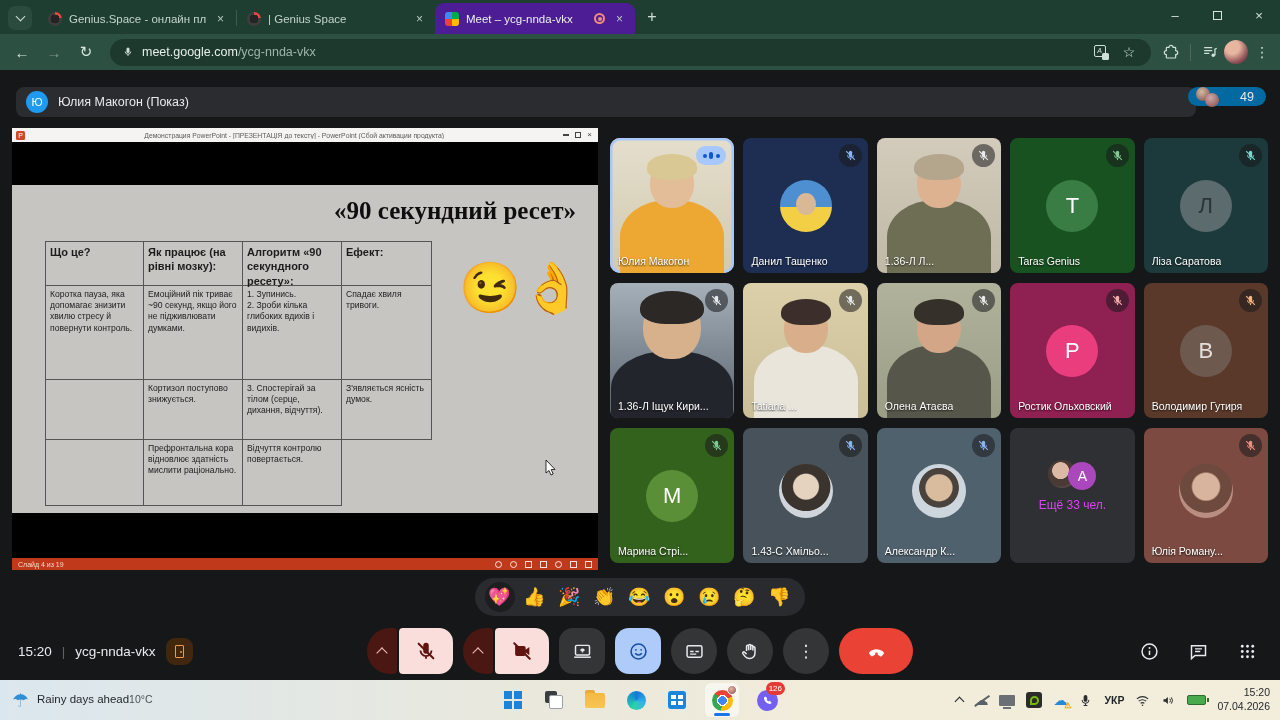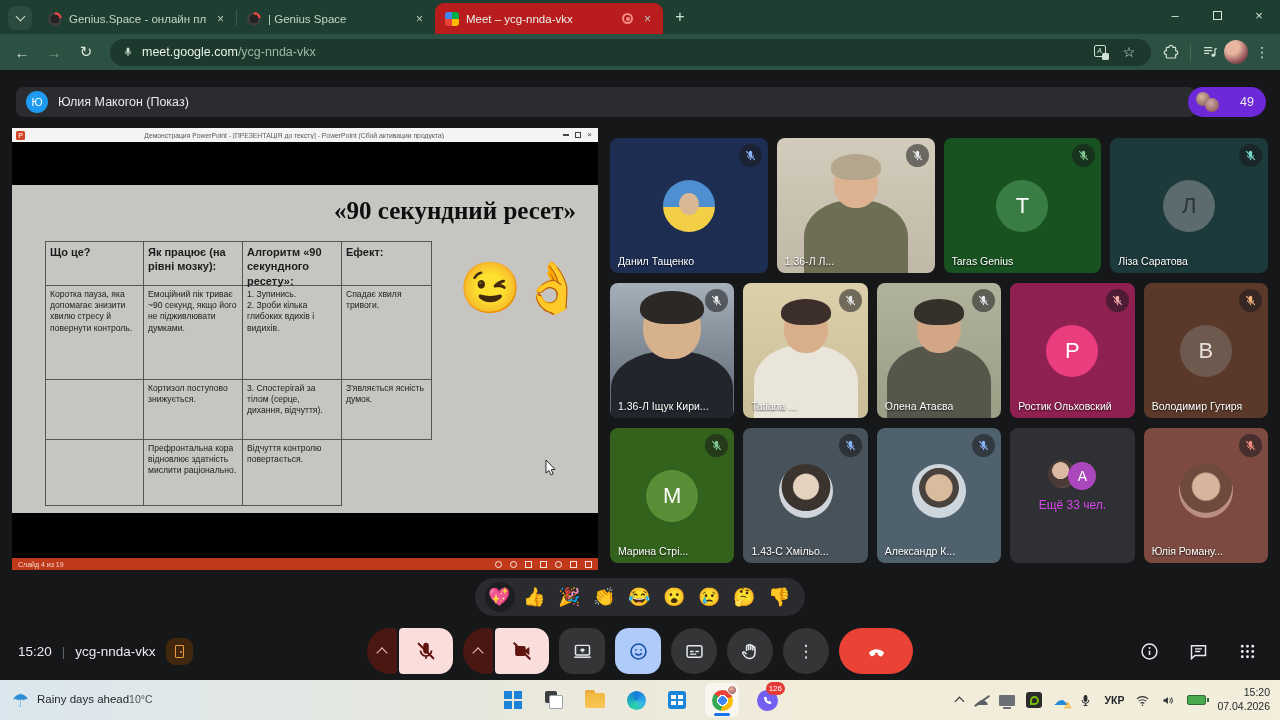--- a/index.html
+++ b/index.html
@@ -4,21 +4,21 @@
 <style>
 *{margin:0;padding:0;box-sizing:border-box}
 html,body{width:1280px;height:720px;overflow:hidden;background:#101113;font-family:"Liberation Sans",sans-serif}
 .stage{position:relative;width:1280px;height:720px}
 
 
 .tabstrip{position:absolute;top:0;left:0;right:0;height:34px;background:#1f3e32;display:flex;align-items:flex-end}
 .tabsearch{width:24px;height:24px;margin:0 6px 4px 8px;border-radius:7px;background:#2a4b3d;display:flex;align-items:center;justify-content:center}
 .chev-down{width:7px;height:7px;border-right:1.6px solid #cfe0d6;border-bottom:1.6px solid #cfe0d6;transform:rotate(45deg);margin-top:-3px}
 .tab{height:31px;display:flex;align-items:center;gap:7px;padding:0 8px 0 10px;color:#c4d4ca;font-size:11.5px;width:198px}
-.tab.active{background:#b91c1c;border-radius:9px 9px 0 0;color:#e9f2ec;width:228px}
+.tab.active{background:#4c1d95;border-radius:9px 9px 0 0;color:#e9f2ec;width:200px}
 .tab .ttl{white-space:nowrap;overflow:hidden;flex:1;min-width:0}
 .tabdiv{width:1px;height:16px;background:#3c5a4d;margin-bottom:8px}
 .favicon{width:14px;height:14px;flex:0 0 auto;border-radius:50%}
 .fav-genius{background:radial-gradient(circle,#242424 44%,transparent 46%),conic-gradient(#e5483e 0 22%,#3d3d3d 22% 100%)}
 .fav-meet{border-radius:3px;background:conic-gradient(#00ac47 0 25%,#ffba00 0 50%,#ea4335 0 75%,#4285f4 0 100%)}
 .tab-close{width:15px;height:15px;border-radius:50%;display:flex;align-items:center;justify-content:center;font-size:12px;color:#b7c9bf;flex:0 0 auto}
 .rec{width:11px;height:11px;border:2px solid #f28b82;border-radius:50%;position:relative;flex:0 0 auto}
 .rec::after{content:"";position:absolute;left:1.5px;top:1.5px;width:4px;height:4px;border-radius:50%;background:#f28b82}
 .newtab{width:26px;height:26px;margin:0 0 4px 4px;display:flex;align-items:center;justify-content:center;color:#cfe0d6;font-size:16px}
 .winctrls{position:absolute;top:0;right:0;display:flex}
@@ -37,21 +37,21 @@
 .tr-icon{position:relative;width:15px;height:15px}
 .tr-icon::before{content:"A";position:absolute;left:0;top:0;width:10px;height:10px;border:1.2px solid #cfe0d6;border-radius:2px;font-size:7px;color:#cfe0d6;text-align:center;line-height:10px}
 .tr-icon::after{content:"";position:absolute;right:0;bottom:0;width:7px;height:7px;background:#cfe0d6;border-radius:1.5px}
 .tooldiv{width:1px;height:17px;background:#4a6b5c;margin:0 5px}
 .avatar{width:24px;height:24px;border-radius:50%;background:radial-gradient(circle at 35% 30%,#e8b6a0 30%,#8a4a52 70%,#5c2f38)}
 
 
 .meet{position:absolute;top:70px;left:0;right:0;height:610px;background:#161719}
 .presenter-pill{position:absolute;top:17px;left:16px;width:1180px;height:30px;background:#2b2c2f;border-radius:8px;display:flex;align-items:center;gap:10px;padding:0 10px;color:#e8eaed;font-size:12.5px}
 .presenter-avatar{width:22px;height:22px;border-radius:50%;background:#1e9bf0;color:#fff;display:flex;align-items:center;justify-content:center;font-size:11px;flex:0 0 auto}
-.count-pill{position:absolute;top:17px;right:14px;height:30px;border-radius:16px;background:#6d28d9;display:flex;align-items:center;gap:18px;padding:0 12px 0 8px;color:#e8eaed;font-size:12.5px}
+.count-pill{position:absolute;top:17px;right:14px;height:19px;border-radius:16px;background:#0369a1;display:flex;align-items:center;gap:18px;padding:0 12px 0 8px;color:#e8eaed;font-size:12.5px}
 .cp-avs{position:relative;width:26px;height:20px}
 .cp-avs b{position:absolute;width:14px;height:14px;border-radius:50%}
 .cp-avs b:first-child{left:0;top:0;background:radial-gradient(circle at 40% 35%,#d9b8a2,#6e4a46)}
 .cp-avs b:last-child{left:9px;top:6px;background:radial-gradient(circle at 40% 35%,#caa,#844)}
 
 
 .ppt{position:absolute;left:12px;top:58px;width:586px;height:442px;background:#000}
 .ppt-titlebar{position:absolute;top:0;left:0;right:0;height:14px;background:#f5f4f2;display:flex;align-items:center;gap:4px;padding:0 4px}
 .ppt-icon{width:9px;height:9px;background:#d24726;border-radius:1.5px;color:#fff;font-size:7px;line-height:9px;text-align:center;flex:0 0 auto}
 .ppt-title{flex:1;text-align:center;font-size:6.8px;color:#5a5a5a;white-space:nowrap;overflow:hidden}
@@ -321,20 +321,30 @@
         </span>
       </div>
     </div>
 
     <svg class="cursor" viewBox="0 0 12 16">
         <polygon points="1,0 1,13 4,10.5 6,15 8.2,14 6.2,9.6 10,9.4" fill="#fff" stroke="#000" stroke-width="0.8"></polygon>
       </svg>
 
     <div class="grid">
       <div class="trow">
+        <div class="tile vid vid-yulia speaking">
+          <div class="p-head"></div>
+          <div class="p-body"></div>
+          <span class="speak">
+              <i></i>
+              <i></i>
+              <i></i>
+            </span>
+          <span class="name">Юлия Макогон</span>
+        </div>
         <div class="tile bg-danil">
           <span class="mic c-blue">
               <svg viewBox="0 0 24 24">
                 <path d="M12 15a3 3 0 0 0 3-3V6a3 3 0 0 0-6 0v6a3 3 0 0 0 3 3z" fill="currentColor"></path>
                 <path d="M6.5 11.5a5.5 5.5 0 0 0 11 0M12 17v3.5" stroke="currentColor" stroke-width="1.8" fill="none"></path>
                 <path d="M4 4l16 16" stroke="currentColor" stroke-width="2"></path>
               </svg>
             </span>
           <div class="circle av-danil"></div>
           <span class="name">Данил Тащенко</span>

